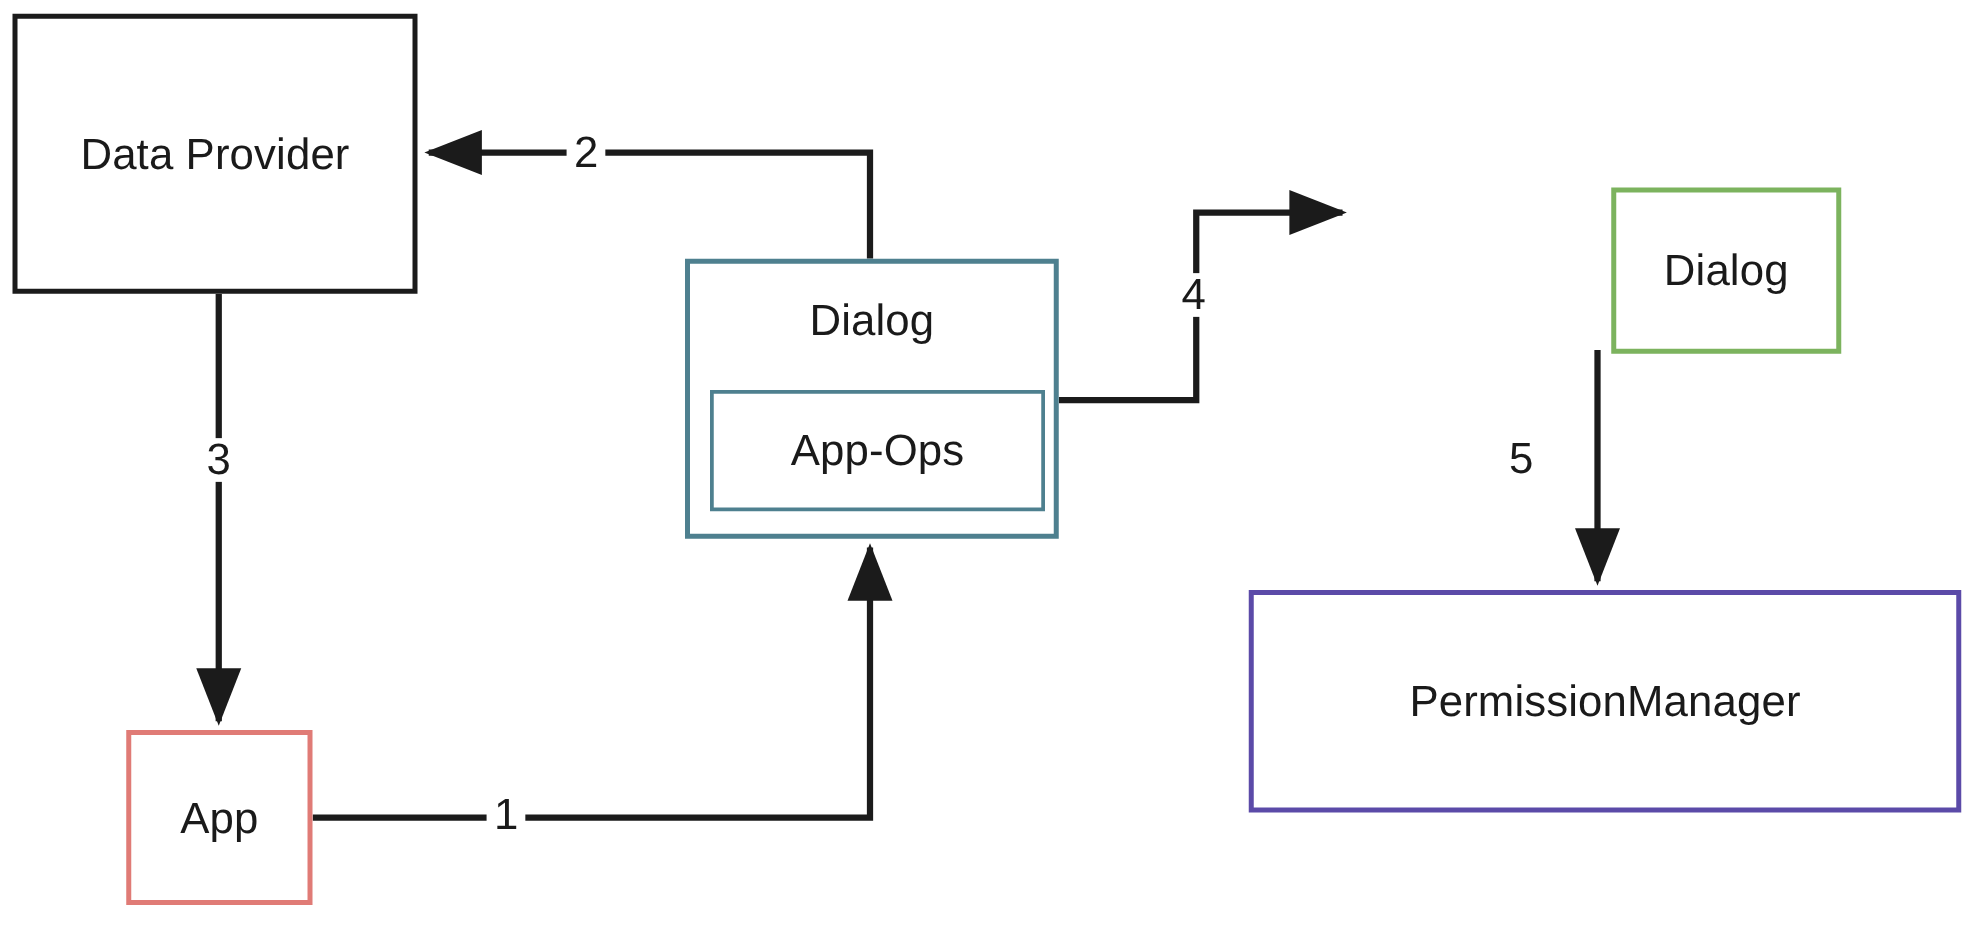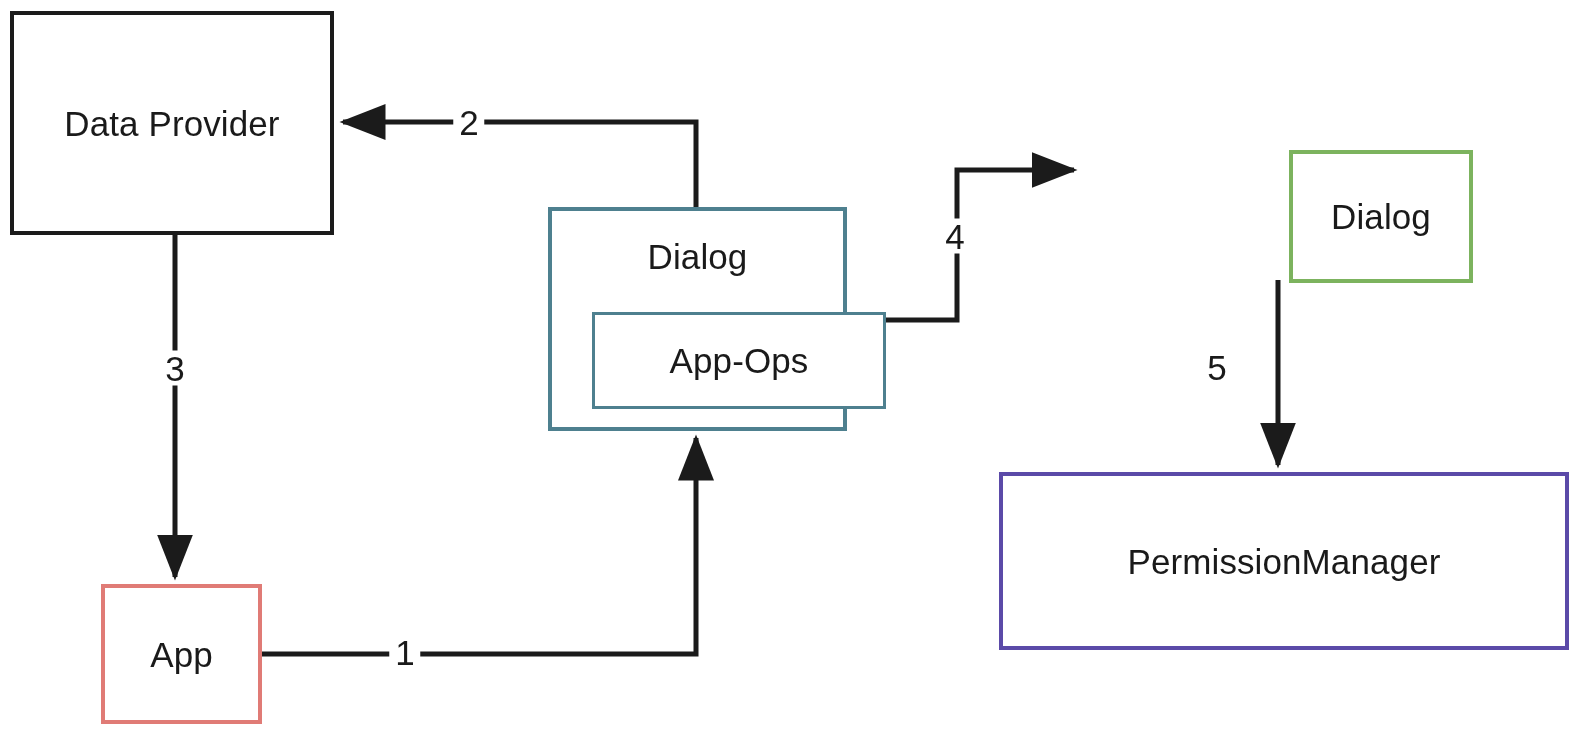--- a/index.html
+++ b/index.html
@@ -46,43 +46,42 @@
     top: 11px;
     width: 324px;
     height: 224px;
     border: 4px solid #1b1b1b;
     align-items: center;
   }
   
   #node-app {
     left: 101px;
     top: 584px;
-    width: 161px;
+    width: 149px;
     height: 140px;
     border: 4px solid #e07b76;
     align-items: center;
   }
   
   #node-system {
     left: 548px;
     top: 207px;
     width: 299px;
     height: 224px;
     border: 4px solid #4e808f;
     align-items: flex-start;
     padding-top: 28px;
   }
   #node-app-ops {
     left: 568px;
     top: 312px;
-    width: 294px;
+    width: 268px;
     height: 97px;
     border: 3px solid #4e808f;
     align-items: center;
-    margin-left: 24px;
   }
   
   #node-system-ui {
     left: 1081px;
     top: 58px;
     width: 412px;
     height: 222px;
     border: 4px solid #7cb35e;
     align-items: flex-start;
     padding-top: 22px;

